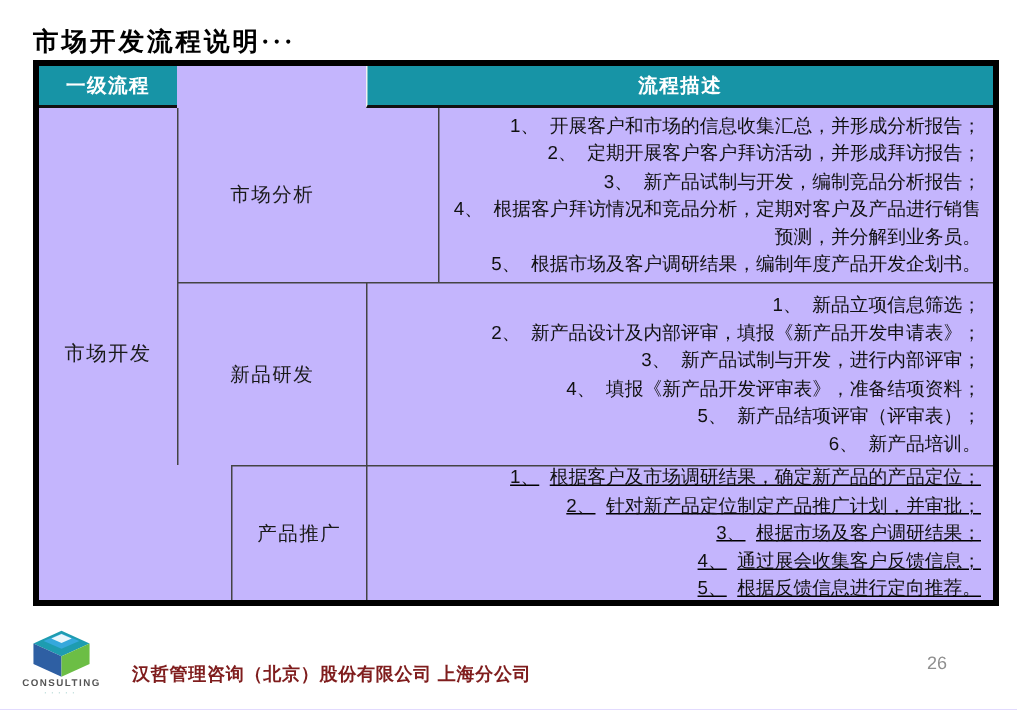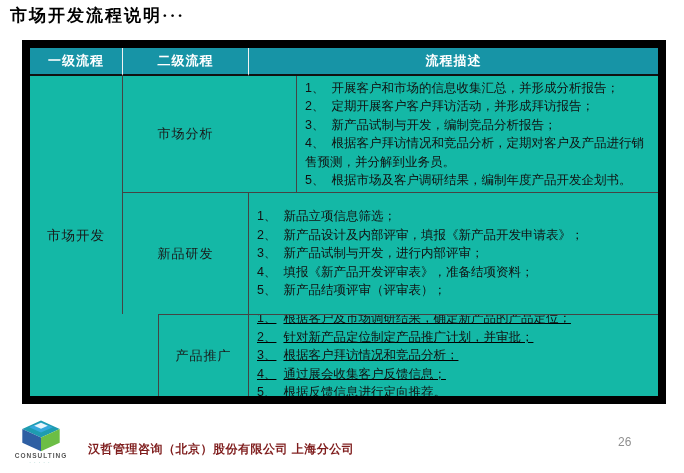--- a/index.html
+++ b/index.html
@@ -3,33 +3,34 @@
 <meta charset="utf-8">
 <style>
   html,body { margin:0; padding:0; }
   body {
     width:684px; height:473px; background:#ffffff; position:relative;
     font-family:"Liberation Sans", sans-serif; overflow:hidden;
   }
   .slide { position:absolute; inset:0; }
 
   .title {
-    position:absolute; left:10px; top:4px; margin:0;
+    position:absolute; left:10px; top:4px; margin:12px;
     font-family:"Liberation Serif","DejaVu Serif",serif;
     font-size:17px; font-weight:bold; color:#000; letter-spacing:2px;
   }
 
   
   .ptable {
     position:absolute; left:22px; top:40px; width:644px; height:364px;
-    box-sizing:border-box; border:8px solid #000000;
+    box-sizing:border-box; border:4px solid #000000;
     display:grid;
     grid-template-columns:92px 126px 1fr;
     grid-template-rows:28px 116px 122px 1fr;
-    background:#14b8a6;
+    background:#c4b5fd;
+    text-align:right;
   }
   .hcell {
     background:#1794A6; color:#fff; font-size:13px; font-weight:bold;
     display:flex; align-items:center; justify-content:center;
     border-bottom:2px solid #111; letter-spacing:1px;
   }
   .hcell.sep { border-left:1px solid #f2f2f2; }
   .h1c { grid-column:1; grid-row:1; }
   .h2c { grid-column:2; grid-row:1; }
   .h3c { grid-column:3; grid-row:1; }
@@ -69,45 +70,45 @@
 </style>
 </head>
 <body>
 
 <div class="slide">
 
   <h1 class="title">市场开发流程说明···</h1>
 
   <div class="ptable">
     <div class="hcell h1c">一级流程</div>
-    <div class="hcell h2c sep">二级流程</div>
     <div class="hcell h3c sep">流程描述</div>
     <div class="level1-cell">市场开发</div>
 
   <div class="level2-cell" style="grid-row: 2;">市场分析</div>
       <div class="desc-cell" style="grid-row: 2; margin-left: 48px;">
         <div class="item"><span class="num">1、</span><span>开展客户和市场的信息收集汇总，并形成分析报告；</span></div>
         <div class="item"><span class="num">2、</span><span>定期开展客户客户拜访活动，并形成拜访报告；</span></div>
         <div class="item"><span class="num">3、</span><span>新产品试制与开发，编制竞品分析报告；</span></div>
         <div class="item"><span class="num">4、</span><span>根据客户拜访情况和竞品分析，定期对客户及产品进行销售预测，并分解到业务员。</span></div>
         <div class="item"><span class="num">5、</span><span>根据市场及客户调研结果，编制年度产品开发企划书。</span></div>
       </div>
       <div class="level2-cell row-divider" style="grid-row: 3;">新品研发</div>
       <div class="desc-cell row-divider" style="grid-row: 3;">
         <div class="item"><span class="num">1、</span><span>新品立项信息筛选；</span></div>
         <div class="item"><span class="num">2、</span><span>新产品设计及内部评审，填报《新产品开发申请表》；</span></div>
         <div class="item"><span class="num">3、</span><span>新产品试制与开发，进行内部评审；</span></div>
         <div class="item"><span class="num">4、</span><span>填报《新产品开发评审表》，准备结项资料；</span></div>
         <div class="item"><span class="num">5、</span><span>新产品结项评审（评审表）；</span></div>
+        <div class="item"><span class="num">6、</span><span>新产品培训。</span></div>
       </div>
       <div class="level2-cell row-divider" style="grid-row: 4; margin-left: 36px;">产品推广</div>
       <div class="desc-cell row-divider" style="grid-row: 4; text-decoration: underline;">
         <div class="item"><span class="num">1、</span><span>根据客户及市场调研结果，确定新产品的产品定位；</span></div>
         <div class="item"><span class="num">2、</span><span>针对新产品定位制定产品推广计划，并审批；</span></div>
-        <div class="item"><span class="num">3、</span><span>根据客户拜访情况和竞品分析；</span></div>
+        <div class="item"><span class="num">3、</span><span>根据市场及客户调研结果；</span></div>
         <div class="item"><span class="num">4、</span><span>通过展会收集客户反馈信息；</span></div>
         <div class="item"><span class="num">5、</span><span>根据反馈信息进行定向推荐。</span></div>
       </div>
     </div>
 
   <div class="logo-wrap">
     <svg width="52" height="34" viewBox="0 0 60 40">
       <polygon points="8,13 30,3 52,13 30,23" fill="#1E9CB0"></polygon>
       <polygon points="8,13 8,29 30,39 30,23" fill="#2E5FA3"></polygon>
       <polygon points="30,23 52,13 52,29 30,39" fill="#6CBE45"></polygon>

